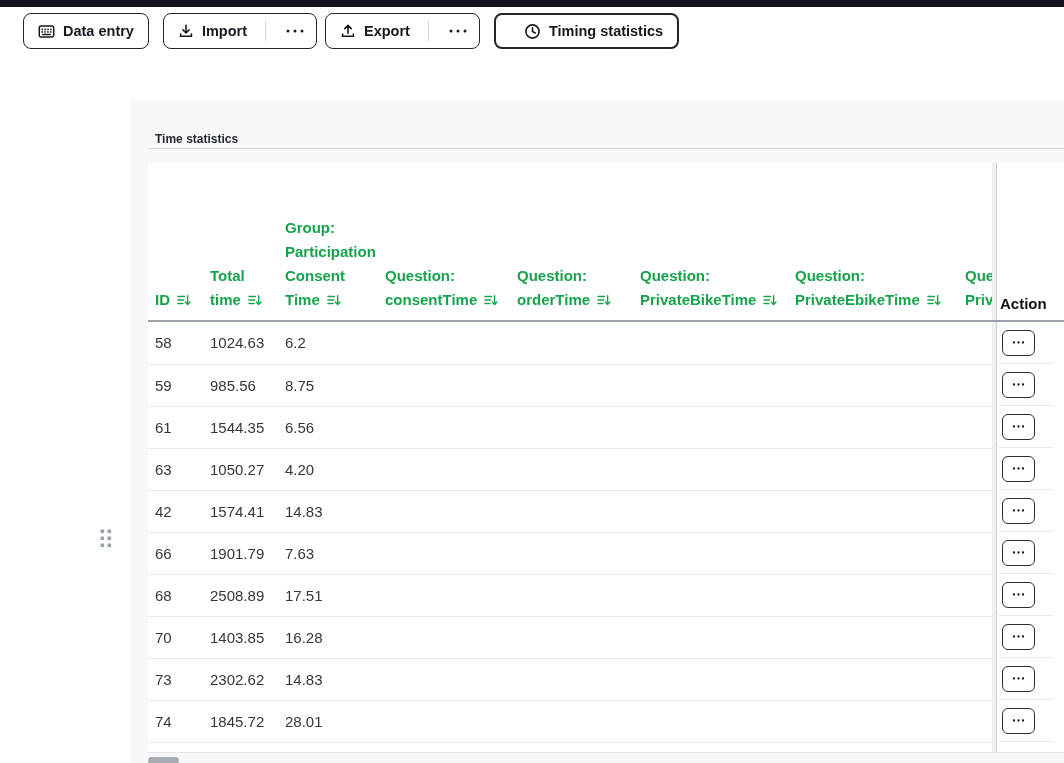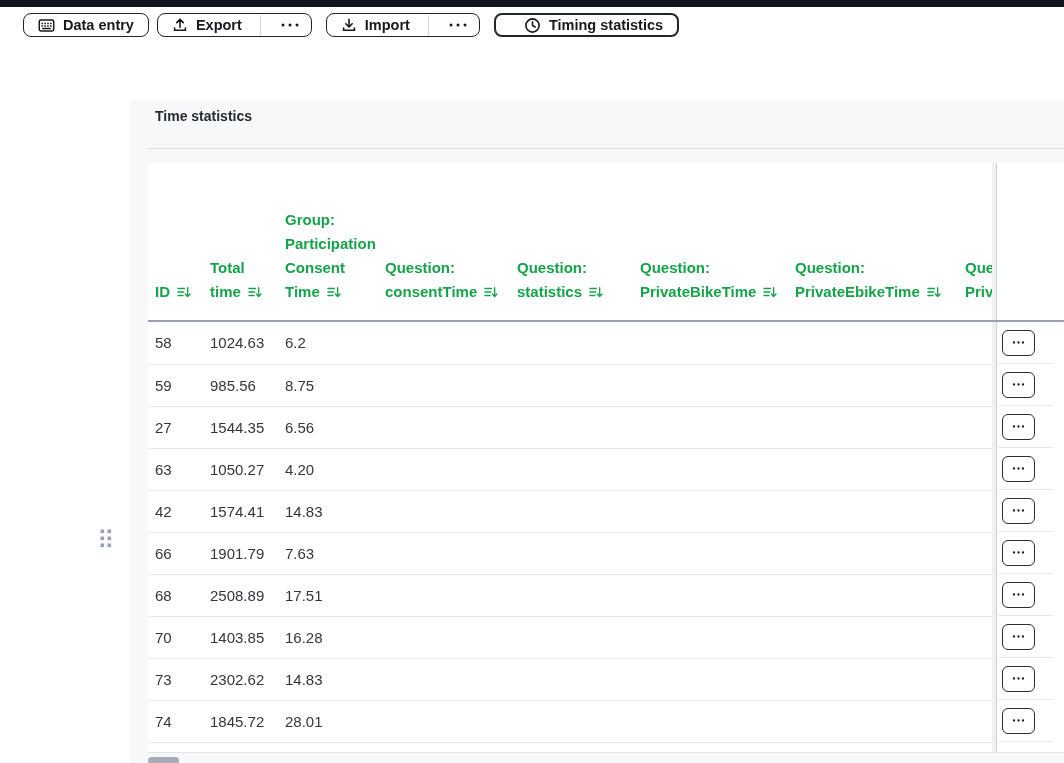--- a/index.html
+++ b/index.html
@@ -15,46 +15,46 @@
     --divider:#d8dbe0;
   }
   *{margin:0;padding:0;box-sizing:border-box;}
   html,body{width:1064px;height:763px;overflow:hidden;}
   body{font-family:"Liberation Sans", sans-serif;background:#fff;position:relative;}
 
   .topbar{position:absolute;left:0;top:0;width:100%;height:7px;background:var(--topbar-bg);}
 
   .toolbar{position:absolute;left:0;top:7px;width:100%;height:93px;background:#fff;
            display:flex;align-items:flex-start;padding:6px 0 0 23px;gap:8px;}
-  .tb-btn{display:inline-flex;align-items:center;height:24px;background:#fff;
+  .tb-btn{display:inline-flex;align-items:center;height:36px;background:#fff;
           border:1.5px solid #22252d;border-radius:8px;font-size:14.5px;font-weight:700;
           color:var(--text-dark);cursor:pointer;padding:0 14px;gap:8px;font-family:inherit;}
   .tb-btn.active{border-width:2px;padding-left:28px;}
   .tb-btn.split{padding:0;}
   .split-main{display:inline-flex;align-items:center;gap:8px;padding:0 10px 0 14px;height:100%;cursor:pointer;}
   .split-div{width:1px;height:20px;background:#d3d6dc;}
   .split-more{display:inline-flex;align-items:center;padding:0 12px;height:100%;cursor:pointer;}
   .tb-btn.disabled{border:1.5px solid var(--disabled-border);color:var(--disabled-text);cursor:default;margin-left:0;}
   .tb-btn .ico{display:inline-flex;align-items:center;}
   .ml6{margin-left:6px;}
 
   .workspace{position:absolute;left:0;top:100px;right:0;bottom:0;background:var(--page-bg);}
   .left-panel{position:absolute;left:0;top:0;width:130px;height:100%;background:#fff;}
   .drag-handle{position:absolute;left:98px;top:428px;width:16px;height:20px;cursor:col-resize;
                display:flex;align-items:center;justify-content:center;}
 
   .content{position:absolute;left:130px;top:0;right:0;bottom:0;}
-  .content-heading{position:absolute;left:25px;top:8px;font-size:14px;font-weight:700;color:#252a33;}
+  .content-heading{position:absolute;left:25px;top:32px;font-size:12px;font-weight:700;color:#252a33;}
   .content-divider{position:absolute;left:18px;right:0;top:48px;height:1px;background:var(--divider);}
 
   .table-card{position:absolute;left:18px;top:63px;right:0;height:590px;background:#fff;
               border-bottom:1px solid #e3e5e9;}
   .scroll-area{position:absolute;left:0;top:0;width:844px;height:100%;overflow:hidden;}
   table{border-collapse:collapse;table-layout:fixed;width:1050px;}
-  thead th{height:159px;vertical-align:bottom;text-align:center;padding:0 4px 18px 7px;
+  thead th{height:159px;vertical-align:bottom;text-align:center;padding:0 4px 10px 7px;
            color:var(--accent-green);font-size:15px;font-weight:700;line-height:24px;cursor:pointer;}
   .th-line{display:flex;align-items:center;gap:7px;white-space:nowrap;}
   tbody td{height:42px;border-bottom:1px solid var(--row-border);padding:0 4px 0 7px;
            font-size:15px;color:var(--row-text);white-space:nowrap;}
   .header-rule{position:absolute;left:0;right:0;top:157px;height:2px;background:var(--header-rule);z-index:6;}
 
   .pin-gap{position:absolute;left:844px;top:0;width:5px;height:100%;background:#eef0f2;
            border-right:1px solid #ccd0d6;z-index:2;}
   .action-area{position:absolute;left:850px;top:0;width:55px;height:100%;background:#fff;z-index:3;}
   .action-head{position:absolute;left:0;top:0;height:159px;display:flex;align-items:flex-end;
@@ -80,20 +80,44 @@
       <svg width="17" height="17" viewBox="0 0 16 16" fill="none" stroke="#16191f" stroke-width="1.4">
         <rect x="1.2" y="2.8" width="13.6" height="10.4" rx="1.6"></rect>
         <g stroke-width="1.6" stroke-linecap="round">
           <path d="M4 6h.01M6.7 6h.01M9.4 6h.01M12.1 6h.01M4 8.4h.01M6.7 8.4h.01M9.4 8.4h.01M12.1 8.4h.01"></path>
           <path d="M4.6 10.8h6.8"></path>
         </g>
       </svg>
     </span>
     <span>Data entry</span>
   </button>
+
+  <div class="tb-btn split ml6">
+    <span class="split-main">
+      <span class="ico">
+        <svg width="16" height="16" viewBox="0 0 16 16" fill="none" stroke="#16191f" stroke-width="1.6" stroke-linecap="round" stroke-linejoin="round">
+          <path d="M8 2.4v7.4M4.8 6.8L8 10l3.2-3.2"></path>
+          <path d="M2.6 11v2.2h10.8V11" stroke-linejoin="miter"></path>
+        </svg>
+      </span>
+      <span>Import</span>
+    </span>
+    <span class="split-div"></span>
+    <span class="split-more">
+      <span class="ico">
+        <svg width="18" height="4" viewBox="0 0 18 4">
+            <g fill="#16191f">
+              <circle cx="2" cy="2" r="1.5"></circle>
+              <circle cx="9" cy="2" r="1.5"></circle>
+              <circle cx="16" cy="2" r="1.5"></circle>
+            </g>
+          </svg>
+      </span>
+    </span>
+  </div>
 
   <div class="tb-btn split">
     <span class="split-main">
       <span class="ico">
         <svg width="16" height="16" viewBox="0 0 16 16" fill="none" stroke="#16191f" stroke-width="1.6" stroke-linecap="round" stroke-linejoin="round">
           <path d="M8 10.2V2.8M4.8 5.6L8 2.4l3.2 3.2"></path>
           <path d="M2.6 11v2.2h10.8V11" stroke-linejoin="miter"></path>
         </svg>
       </span>
       <span>Export</span>
@@ -105,44 +129,20 @@
             <g fill="#16191f">
               <circle cx="2" cy="2" r="1.5"></circle>
               <circle cx="9" cy="2" r="1.5"></circle>
               <circle cx="16" cy="2" r="1.5"></circle>
             </g>
           </svg>
       </span>
     </span>
   </div>
 
-  <div class="tb-btn split ml6">
-    <span class="split-main">
-      <span class="ico">
-        <svg width="16" height="16" viewBox="0 0 16 16" fill="none" stroke="#16191f" stroke-width="1.6" stroke-linecap="round" stroke-linejoin="round">
-          <path d="M8 2.4v7.4M4.8 6.8L8 10l3.2-3.2"></path>
-          <path d="M2.6 11v2.2h10.8V11" stroke-linejoin="miter"></path>
-        </svg>
-      </span>
-      <span>Import</span>
-    </span>
-    <span class="split-div"></span>
-    <span class="split-more">
-      <span class="ico">
-        <svg width="18" height="4" viewBox="0 0 18 4">
-            <g fill="#16191f">
-              <circle cx="2" cy="2" r="1.5"></circle>
-              <circle cx="9" cy="2" r="1.5"></circle>
-              <circle cx="16" cy="2" r="1.5"></circle>
-            </g>
-          </svg>
-      </span>
-    </span>
-  </div>
-
   <button class="tb-btn active ml6">
     <span class="ico">
       <svg width="17" height="17" viewBox="0 0 16 16" fill="none" stroke="#16191f" stroke-width="1.5" stroke-linecap="round">
         <circle cx="8" cy="8" r="6.2"></circle>
         <path d="M8 4.6V8l2.6 1.4"></path>
       </svg>
     </span>
     <span>Timing statistics</span>
   </button>
 
@@ -234,21 +234,21 @@
                       <path d="M1 3.7h7M1 7.5h6.2M1 11.3h5.4"></path>
                       <path d="M11.4 2.8v9.2M8.9 9.7l2.5 2.5 2.5-2.5"></path>
                     </svg>
                   </div>
                 </th>
                 <th>
                   <div class="th-line">
                     <span>Question:</span>
                   </div>
                   <div class="th-line">
-                    <span>statistics</span>
+                    <span>orderTime</span>
                     <svg width="14" height="14" viewBox="0 0 15 15" fill="none" stroke="currentColor" stroke-width="1.5" stroke-linecap="round" stroke-linejoin="round">
                       <path d="M1 3.7h7M1 7.5h6.2M1 11.3h5.4"></path>
                       <path d="M11.4 2.8v9.2M8.9 9.7l2.5 2.5 2.5-2.5"></path>
                     </svg>
                   </div>
                 </th>
                 <th>
                   <div class="th-line">
                     <span>Question:</span>
                   </div>
@@ -297,21 +297,21 @@
                 <td>59</td>
                 <td>985.56</td>
                 <td>8.75</td>
                 <td></td>
                 <td></td>
                 <td></td>
                 <td></td>
                 <td></td>
               </tr>
               <tr>
-                <td>27</td>
+                <td>61</td>
                 <td>1544.35</td>
                 <td>6.56</td>
                 <td></td>
                 <td></td>
                 <td></td>
                 <td></td>
                 <td></td>
               </tr>
               <tr>
                 <td>63</td>
@@ -381,20 +381,21 @@
                 <td></td>
                 <td></td>
                 <td></td>
                 <td></td>
               </tr>
             </tbody>
         </table>
       </div>
       <div class="pin-gap"></div>
       <div class="action-area">
+        <div class="action-head">Action</div>
         <div class="action-rows" id="actionRows">
             <div class="action-row">
               <button class="dots-btn">
                 <svg width="13" height="3" viewBox="0 0 13 3">
                   <g fill="#16191f">
                     <circle cx="2" cy="1.5" r="1.15"></circle>
                     <circle cx="6.5" cy="1.5" r="1.15"></circle>
                     <circle cx="11" cy="1.5" r="1.15"></circle>
                   </g>
                 </svg>

